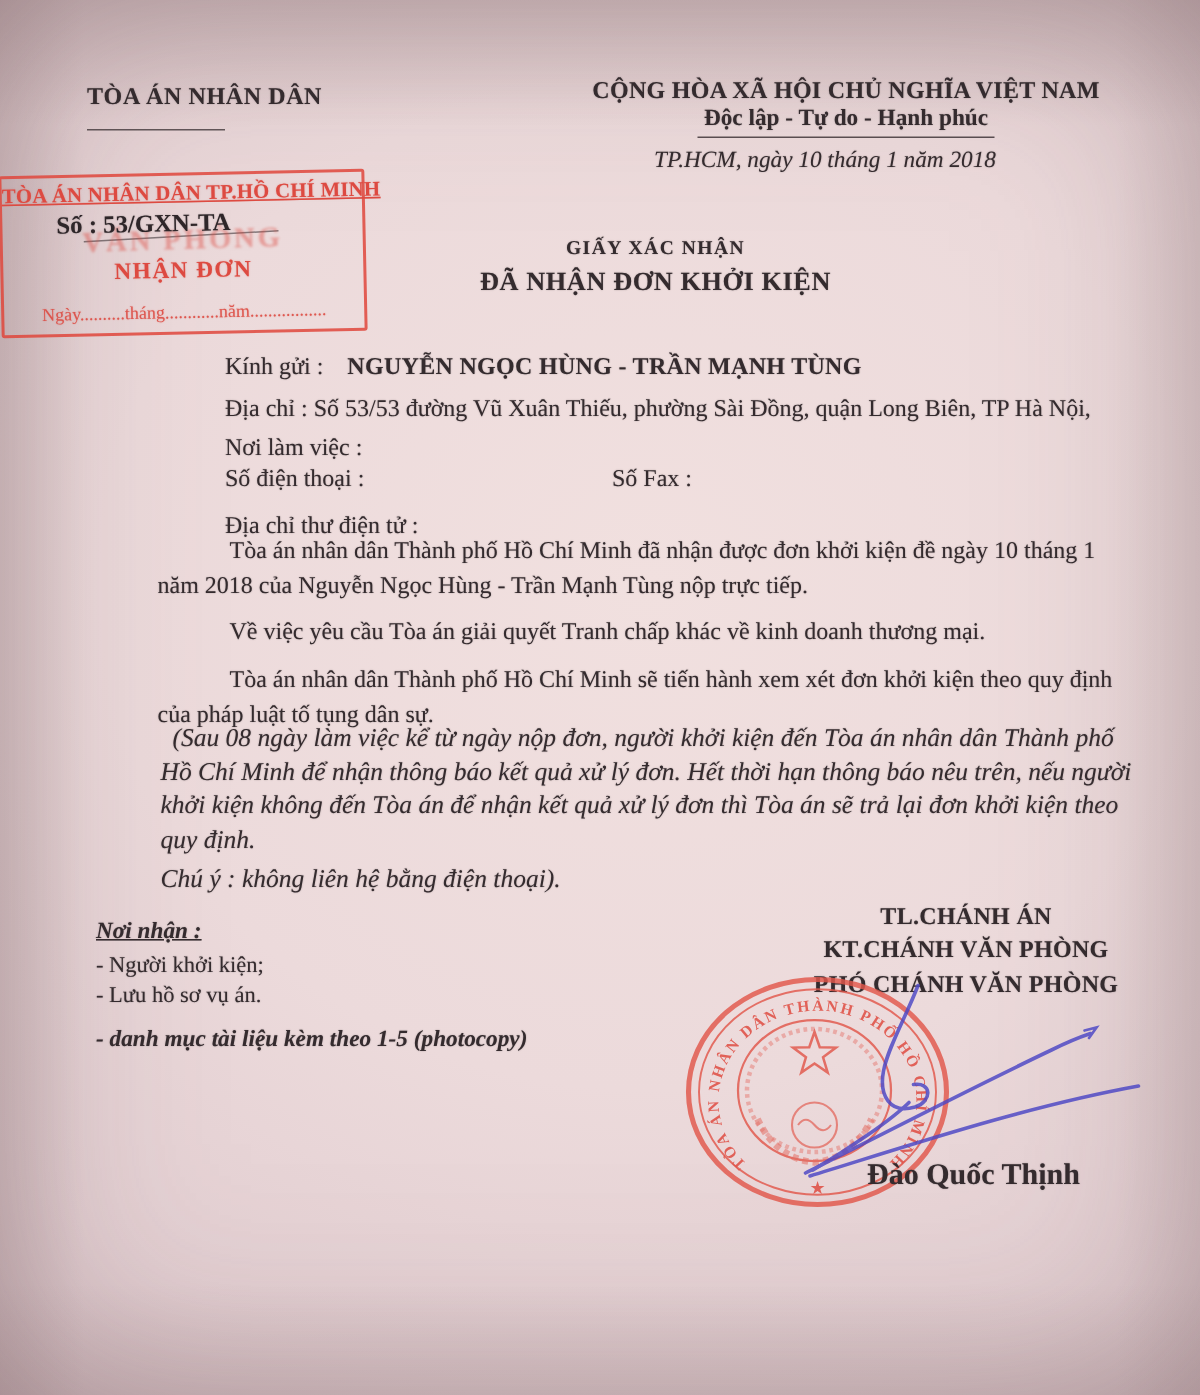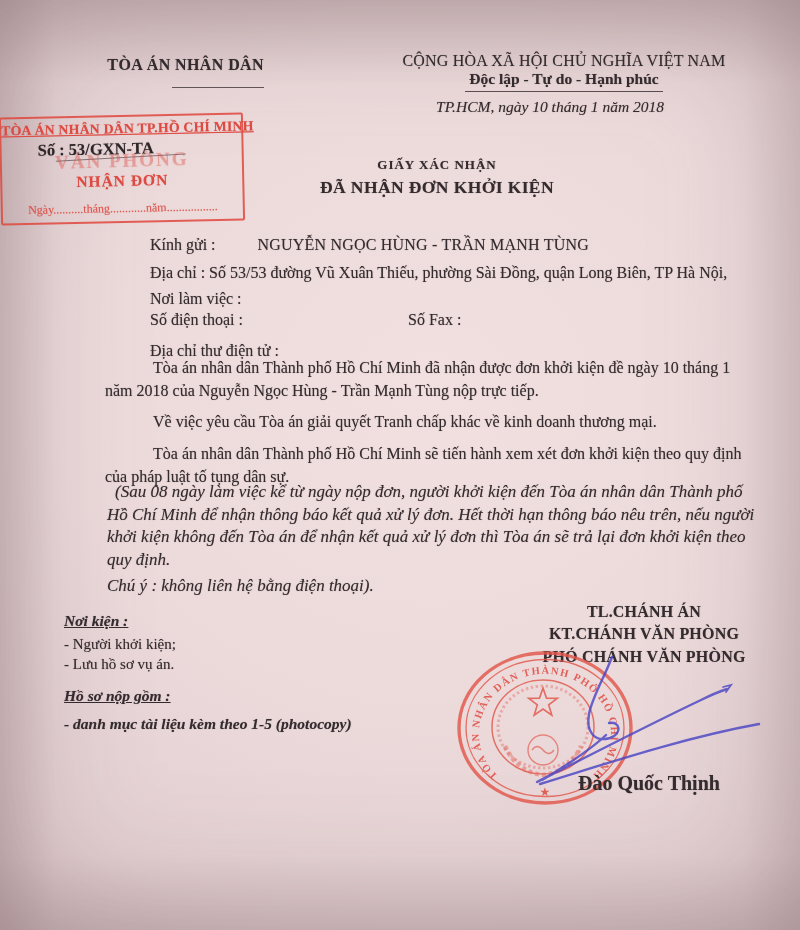--- a/index.html
+++ b/index.html
@@ -12,27 +12,27 @@
       linear-gradient(0deg, rgba(146,120,122,.18) 0%, rgba(146,120,122,0) 8%),
       radial-gradient(120% 95% at 54% 42%, #f1e0df 0%, #ecdadb 38%, #e3cfd2 62%, #d4bdc2 84%, #c2a9ae 100%);
     box-shadow:inset 0 0 140px rgba(110,82,88,.35);
     color:#342b2e;}
   .photo *{box-sizing:border-box;}
   .abs{position:absolute;}
   .soft{text-shadow:0 0 1px rgba(52,43,46,.42);}
   .softred{text-shadow:0 0 1px rgba(222,73,63,.5);}
 
   
-  .hdr-left{left:58px;top:56px;width:206px;text-align:right;font-weight:bold;}
+  .hdr-left{left:58px;top:56px;width:206px;text-align:left;font-weight:bold;}
   .hdr-left .t1{font-size:16px;letter-spacing:.4px;}
   .hdr-left .t2{font-size:16.5px;letter-spacing:.2px;margin-top:6px;}
   .hdr-left .rule{display:inline-block;width:92px;border-bottom:1.6px solid rgba(52,43,46,.75);margin-top:5px;}
 
   .hdr-right{left:388px;top:52px;width:352px;text-align:center;}
-  .hdr-right .n1{font-size:16px;font-weight:normal;letter-spacing:.2px;}
+  .hdr-right .n1{font-size:16px;font-weight:bold;letter-spacing:.2px;}
   .hdr-right .n2{display:inline-block;font-size:15.5px;font-weight:bold;margin-top:0;
      padding:0 4px 3px 4px;border-bottom:1.6px solid rgba(52,43,46,.8);}
   .hdr-right .n3{font-size:15.5px;font-style:italic;margin-top:6px;margin-right:28px;}
 
   
   .stamp{left:0px;top:115px;width:244px;height:108px;
     border:2px solid rgba(223,70,60,.85);transform:rotate(-1.2deg);
     color:#dd4a41;text-align:center;border-radius:2px;}
   .stamp .s-title{font-size:13.8px;font-weight:bold;text-decoration:underline;
     margin-top:4px;letter-spacing:.2px;white-space:nowrap;}
@@ -46,21 +46,21 @@
   .stamp .s-date{font-size:12px;margin-top:11px;white-space:nowrap;opacity:.9;}
 
   
   .doc-title{left:287px;top:157px;width:300px;text-align:center;font-weight:bold;}
   .doc-title .l1{font-size:13px;letter-spacing:1px;}
   .doc-title .l2{font-size:17.5px;letter-spacing:.4px;margin-top:4px;}
 
   
   .row{position:absolute;font-size:16px;white-space:nowrap;}
   .r-salut{left:150px;top:236px;}
-  .r-salut .names{font-weight:normal;margin-left:42px;letter-spacing:.2px;}
+  .r-salut .names{font-weight:bold;margin-left:16px;letter-spacing:.2px;}
   .r-addr{left:150px;top:264px;width:628px;}
   .r-work{left:150px;top:290px;}
   .r-phone{left:150px;top:311px;width:560px;}
   .r-fax{position:absolute;left:258px;top:0;}
   .r-mail{left:150px;top:342px;}
 
   
   .body-txt{left:105px;top:357px;width:656px;font-size:16px;line-height:1.42;}
   .body-txt p{margin:0 0 9px 0;text-indent:48px;}
 
@@ -130,26 +130,25 @@
     <p>Về việc yêu cầu Tòa án giải quyết Tranh chấp khác về kinh doanh thương mại.</p>
     <p>Tòa án nhân dân Thành phố Hồ Chí Minh sẽ tiến hành xem xét đơn khởi kiện theo quy định của pháp luật tố tụng dân sự.</p>
   </div>
 
   <div class="abs note soft">
     <p class="np">(Sau 08  ngày làm việc kể từ ngày nộp đơn, người khởi kiện đến Tòa án nhân dân Thành phố Hồ Chí Minh để nhận thông báo kết quả xử lý đơn. Hết thời hạn thông báo nêu trên, nếu người khởi kiện không đến Tòa án để nhận kết quả xử lý đơn thì Tòa án sẽ trả lại đơn khởi kiện theo quy định.</p>
     <div class="attention">Chú ý : không liên hệ bằng điện thoại).</div>
   </div>
 
   <div class="abs f-left soft">
-    <div class="cap">Nơi kiện :</div>
+    <div class="cap">Nơi nhận :</div>
     <ul>
       <li>- Người khởi kiện;</li>
       <li>- Lưu hồ sơ vụ án.</li>
     </ul>
-    <div class="cap cap2">Hồ sơ nộp gồm :</div>
     <div class="dossier">- danh mục tài liệu kèm theo 1-5 (photocopy)</div>
   </div>
 
   <div class="abs sig-block soft">
     <div>TL.CHÁNH ÁN</div>
     <div>KT.CHÁNH VĂN PHÒNG</div>
     <div>PHÓ CHÁNH VĂN PHÒNG</div>
   </div>
 
   <svg class="abs seal-svg" width="180" height="162" viewBox="0 0 180 162">

